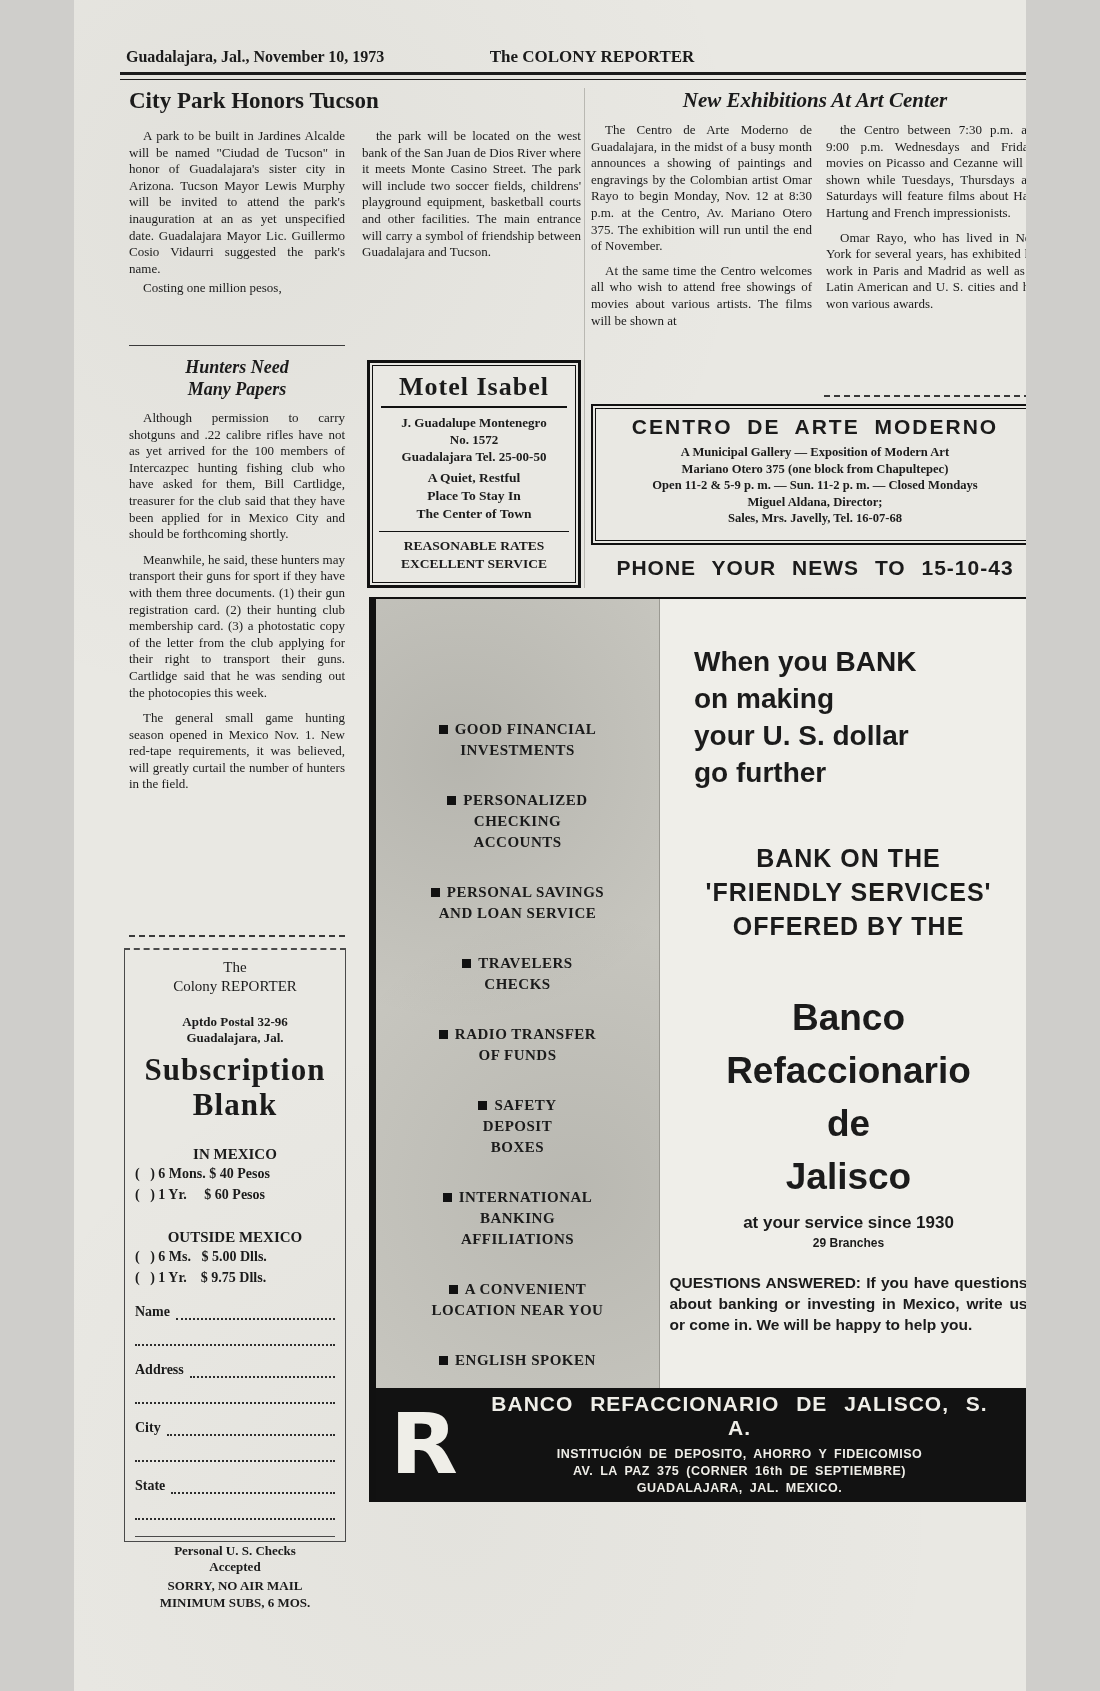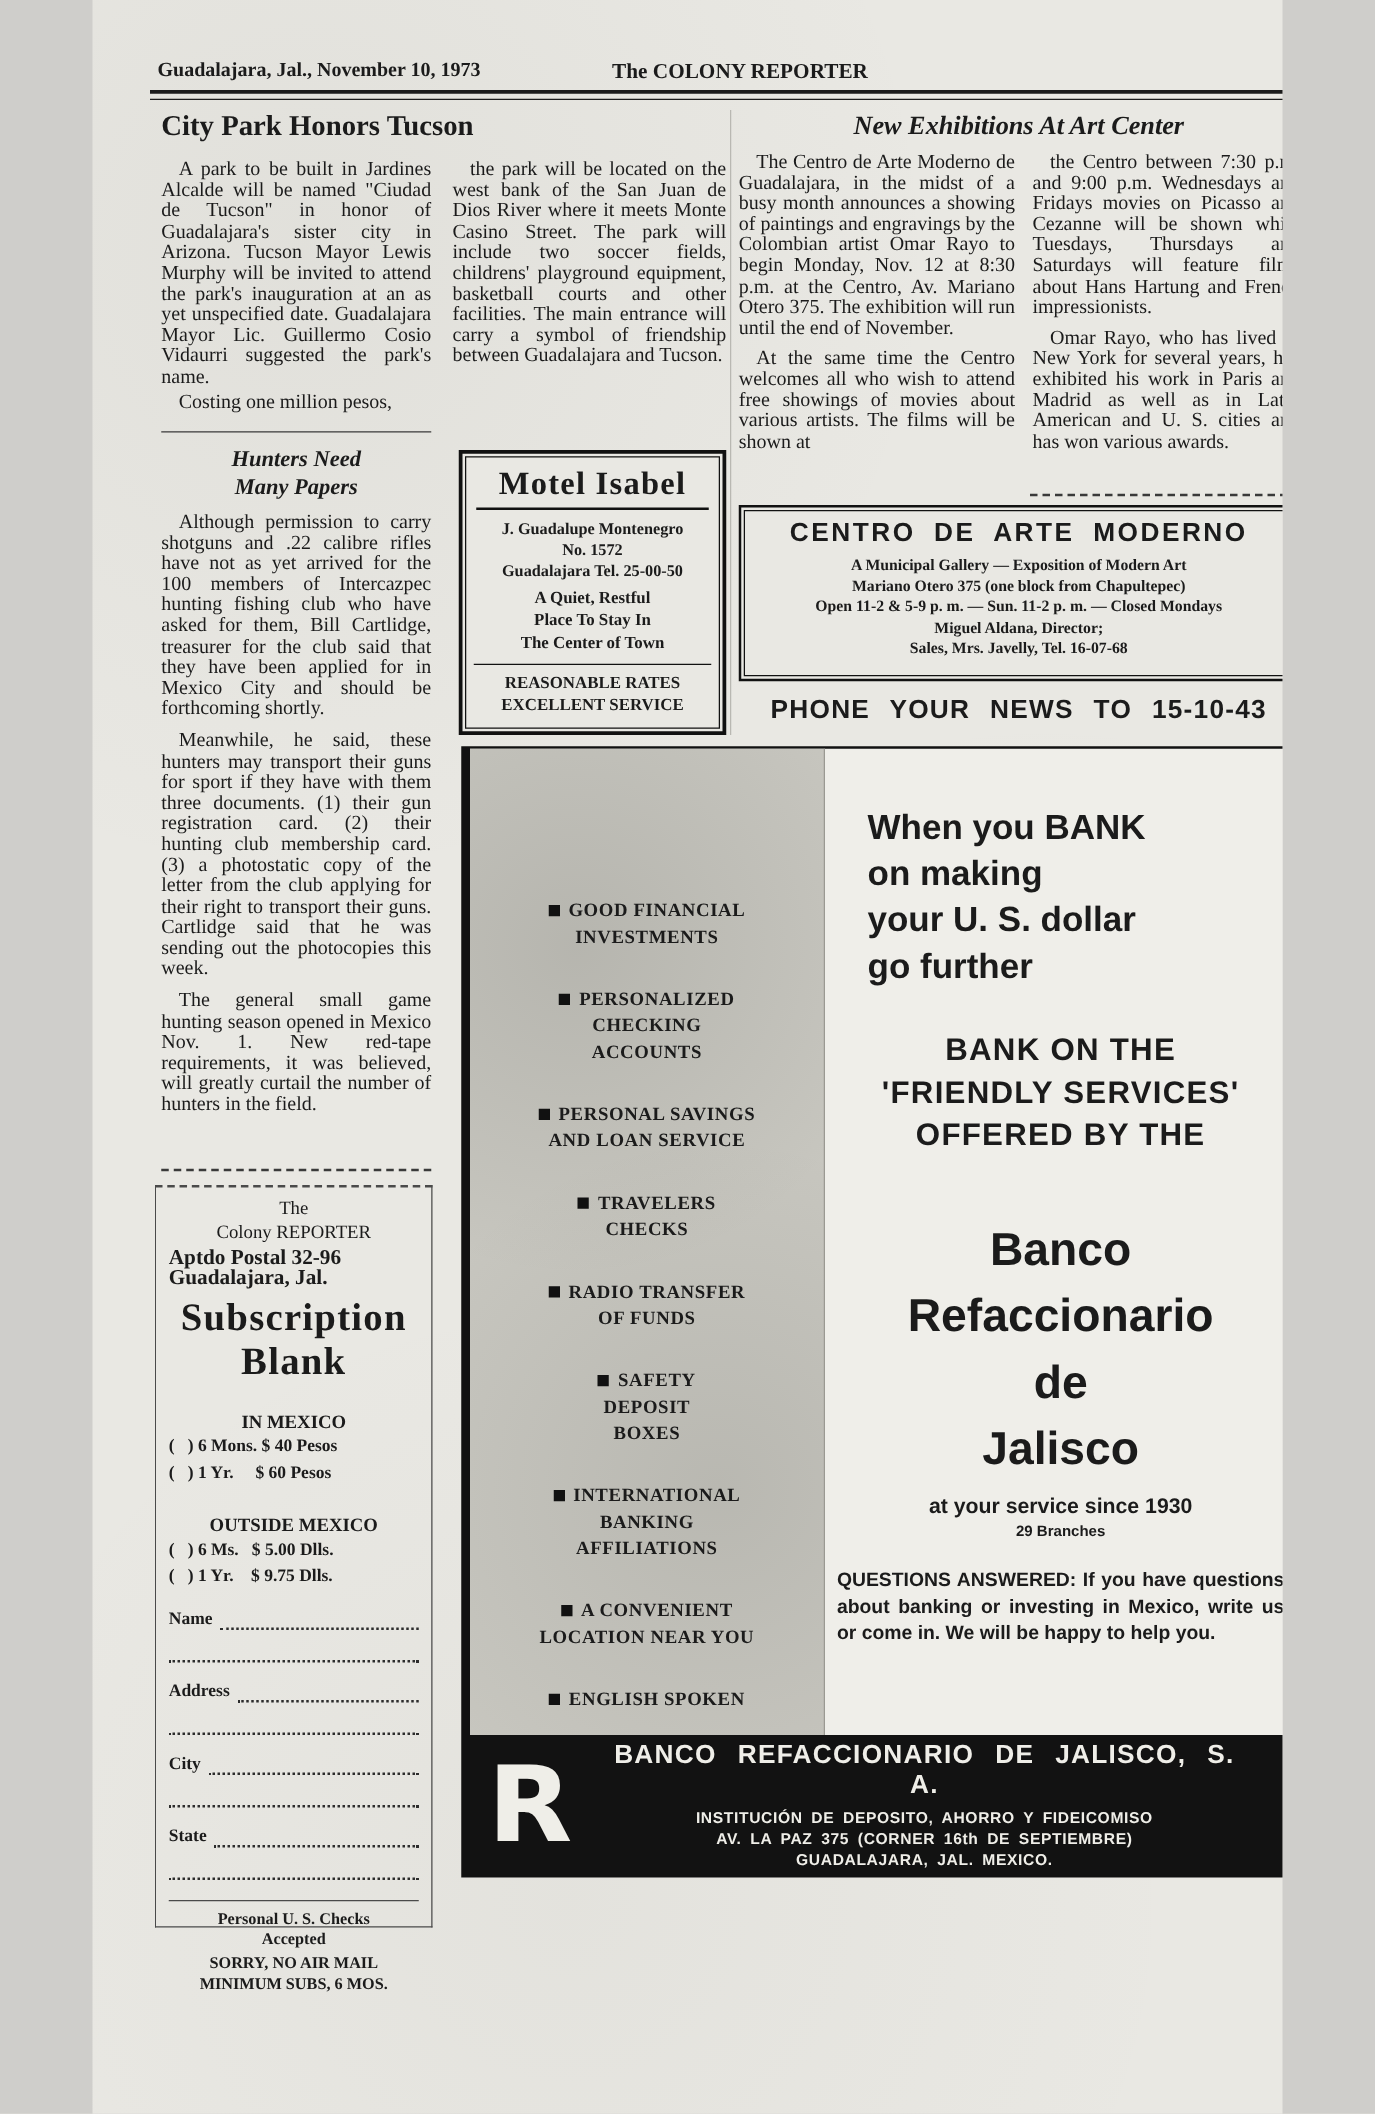--- a/index.html
+++ b/index.html
@@ -24,21 +24,21 @@
   .sansb{font-family:"Liberation Sans", sans-serif;font-weight:bold;}
 
   
   .hdr-date{left:52px;top:48px;font-size:16px;font-weight:bold;}
   .hdr-name{left:368px;top:47px;width:300px;text-align:center;font-size:17px;font-weight:bold;}
   .hdr-page{left:962px;top:48px;font-size:16px;font-weight:bold;}
   .hdr-rule{left:46px;top:72px;width:1006px;height:4px;border-top:3px solid #1b1b1b;border-bottom:1px solid #1b1b1b;}
 
   
   .art-title{font-size:23px;}
-  .col{font-size:16px;line-height:16.6px;text-align:justify;}
+  .col{font-size:13px;line-height:16.6px;text-align:justify;}
   .para{text-indent:14px;margin:0 0 3px 0;}
   .city-title{left:55px;top:88px;width:452px;}
   .cp-c1{left:55px;top:128px;width:216px;}
   .cp-c2{left:288px;top:128px;width:219px;}
 
   .rule-thin{border-top:1px solid #3a3a3a;}
   .rule-dash{border-top:2px dashed #3a3a3a;}
 
   .hunt-title{left:55px;top:356px;width:216px;text-align:center;font-size:18px;font-style:italic;line-height:22px;}
   .hunt-body{left:55px;top:410px;width:216px;}
@@ -74,38 +74,38 @@
       radial-gradient(circle at 30% 20%, rgba(60,60,55,0.12), transparent 40%),
       radial-gradient(circle at 70% 75%, rgba(60,60,55,0.10), transparent 45%),
       #c7c6bf;
     box-sizing:border-box;padding-top:120px;border-right:1px solid #9a9992;}
   .svc-item{text-align:center;font-family:"Liberation Serif", serif;font-weight:bold;font-size:15px;line-height:21px;margin-bottom:29px;letter-spacing:0.5px;}
   .bullet{display:inline-block;width:9px;height:9px;background:#111;margin-right:7px;}
   .svc-text{display:inline;}
 
   .bank-right{flex:1;box-sizing:border-box;padding-top:44px;}
   .bank-intro{margin-left:34px;font-size:28px;line-height:37px;}
-  .bank-slogan{text-align:center;font-size:25px;line-height:34px;margin-top:32px;letter-spacing:1px;}
+  .bank-slogan{text-align:center;font-size:25px;line-height:34px;margin-top:50px;letter-spacing:1px;}
   .bank-name{text-align:center;font-size:37px;line-height:53px;margin-top:48px;font-weight:bold;}
   .bank-tagline{text-align:center;font-size:17px;margin-top:10px;}
   .bank-branches{text-align:center;font-size:12px;margin-top:3px;}
   .bank-questions{margin:22px auto 0 auto;width:358px;font-size:15.5px;line-height:21px;text-align:justify;}
 
   
   .banner{height:112px;background:#121212;display:flex;align-items:center;}
   .banner-logo{width:96px;height:100px;display:flex;align-items:center;justify-content:center;color:#efeee8;font-family:"DejaVu Sans", sans-serif;font-weight:bold;font-size:84px;line-height:84px;transform:scaleX(1.05);}
   .banner-text{flex:1;text-align:center;color:#efeee8;padding-right:30px;}
   .banner-l1{font-size:21px;word-spacing:10px;letter-spacing:1px;margin-bottom:6px;}
   .banner-sm{font-size:12.5px;line-height:17px;letter-spacing:0.5px;word-spacing:3px;}
 
   
   .sub-dash{left:55px;top:935px;width:216px;}
   .sub-box{left:50px;top:948px;width:222px;height:594px;border:1px solid #4a4a4a;border-top:2px dashed #4a4a4a;box-sizing:border-box;padding:8px 10px;}
   .sub-mast{text-align:center;font-size:15px;line-height:19px;}
-  .sub-addr{text-align:left;font-size:17px;line-height:16px;font-weight:bold;margin-top:2px;}
+  .sub-addr{text-align:center;font-size:13px;line-height:16px;font-weight:bold;margin-top:18px;}
   .sub-title{text-align:center;font-size:31px;line-height:35px;margin-top:6px;letter-spacing:1px;}
   .sub-sec{text-align:center;font-size:15px;margin-top:24px;}
   .sub-opt{font-size:14px;line-height:21px;font-weight:bold;}
   .sub-field-row{display:flex;align-items:flex-end;margin-top:16px;font-size:14px;font-weight:bold;}
   .leader{flex:1;border-bottom:2px dotted #2c2c2c;margin-left:6px;height:12px;}
   .leader-line{border-bottom:2px dotted #2c2c2c;height:14px;margin-top:10px;}
   .sub-note{text-align:center;font-size:13px;line-height:16px;font-weight:bold;margin-top:16px;border-top:1px solid #4a4a4a;padding-top:6px;}
   .sub-foot{text-align:center;font-size:13px;line-height:17px;font-weight:bold;margin-top:2px;}
 </style>
 </head>

